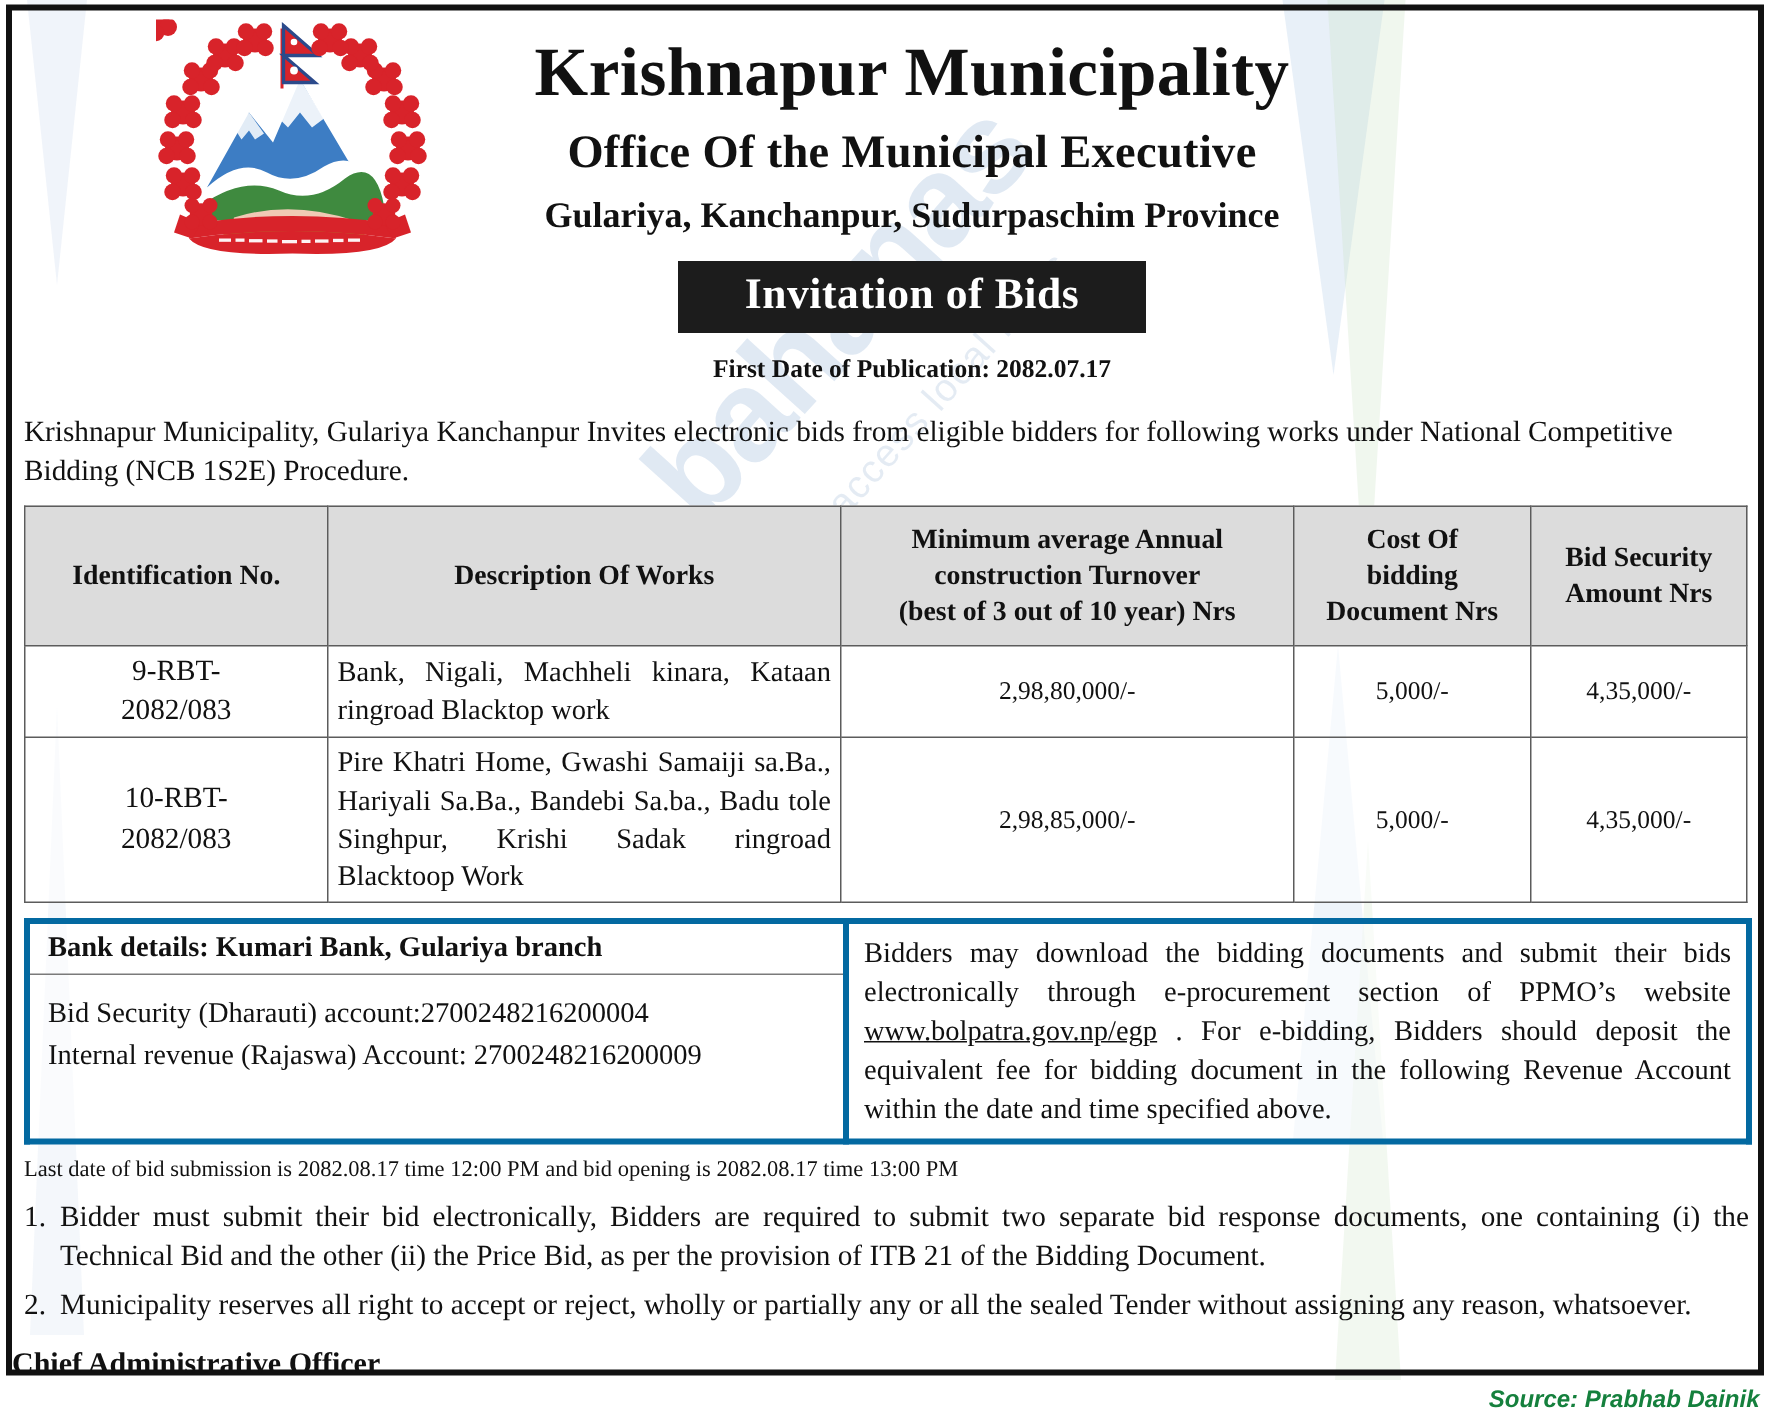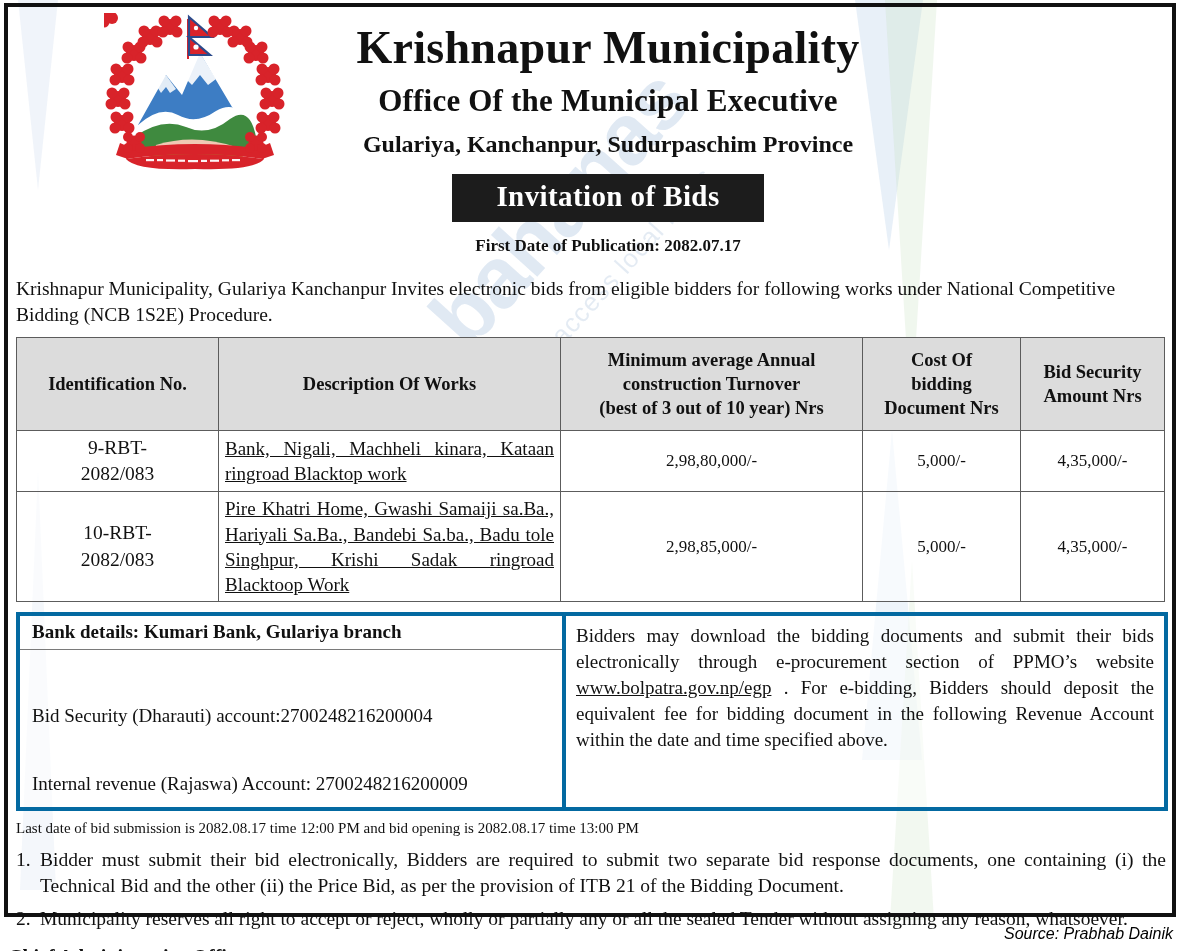--- a/index.html
+++ b/index.html
@@ -221,21 +221,20 @@
     text-align: center;
     font-size: 19.5px;
     line-height: 1.35;
   }
   .cell-desc {
     text-align: justify;
     text-align-last: left;
     font-size: 19px;
     line-height: 1.33;
     padding: 5px 8px;
-    text-decoration: underline;
   }
   .cell-num {
     text-align: center;
     font-size: 17px;
   }
 
   
   .bank-table {
     position: relative;
     margin-top: 10px;
@@ -256,21 +255,21 @@
     font-size: 19px;
     font-weight: bold;
     padding: 5px 8px 6px 12px;
     border-bottom: 1px solid #7a7a7a;
   }
   .bank-body {
     padding: 12px 8px 10px 12px;
     font-size: 19px;
     line-height: 1.45;
   }
-  .bank-body .line { white-space: nowrap; margin-top: 40px; }
+  .bank-body .line { white-space: nowrap; }
   .notice-body {
     padding: 7px 10px 7px 10px;
     font-size: 19px;
     line-height: 1.36;
     text-align: justify;
     text-align-last: left;
   }
   .notice-body a,
   .notice-body .url {
     color: #111111;
@@ -314,21 +313,22 @@
   }
 
   
   .source {
     position: absolute;
     right: 8px;
     top: 925px;
     font-family: "Liberation Sans", "DejaVu Sans", sans-serif;
     font-style: italic;
     font-size: 16px;
-    color: #000000;
+    color: #15803d;
+    font-weight: bold;
   }
 </style>
 </head>
 <body>
 
 <div id="page">
 
   <div class="wm-shape wm-tri-1"></div>
   <div class="wm-shape wm-tri-2"></div>
   <div class="wm-shape wm-tri-3"></div>

